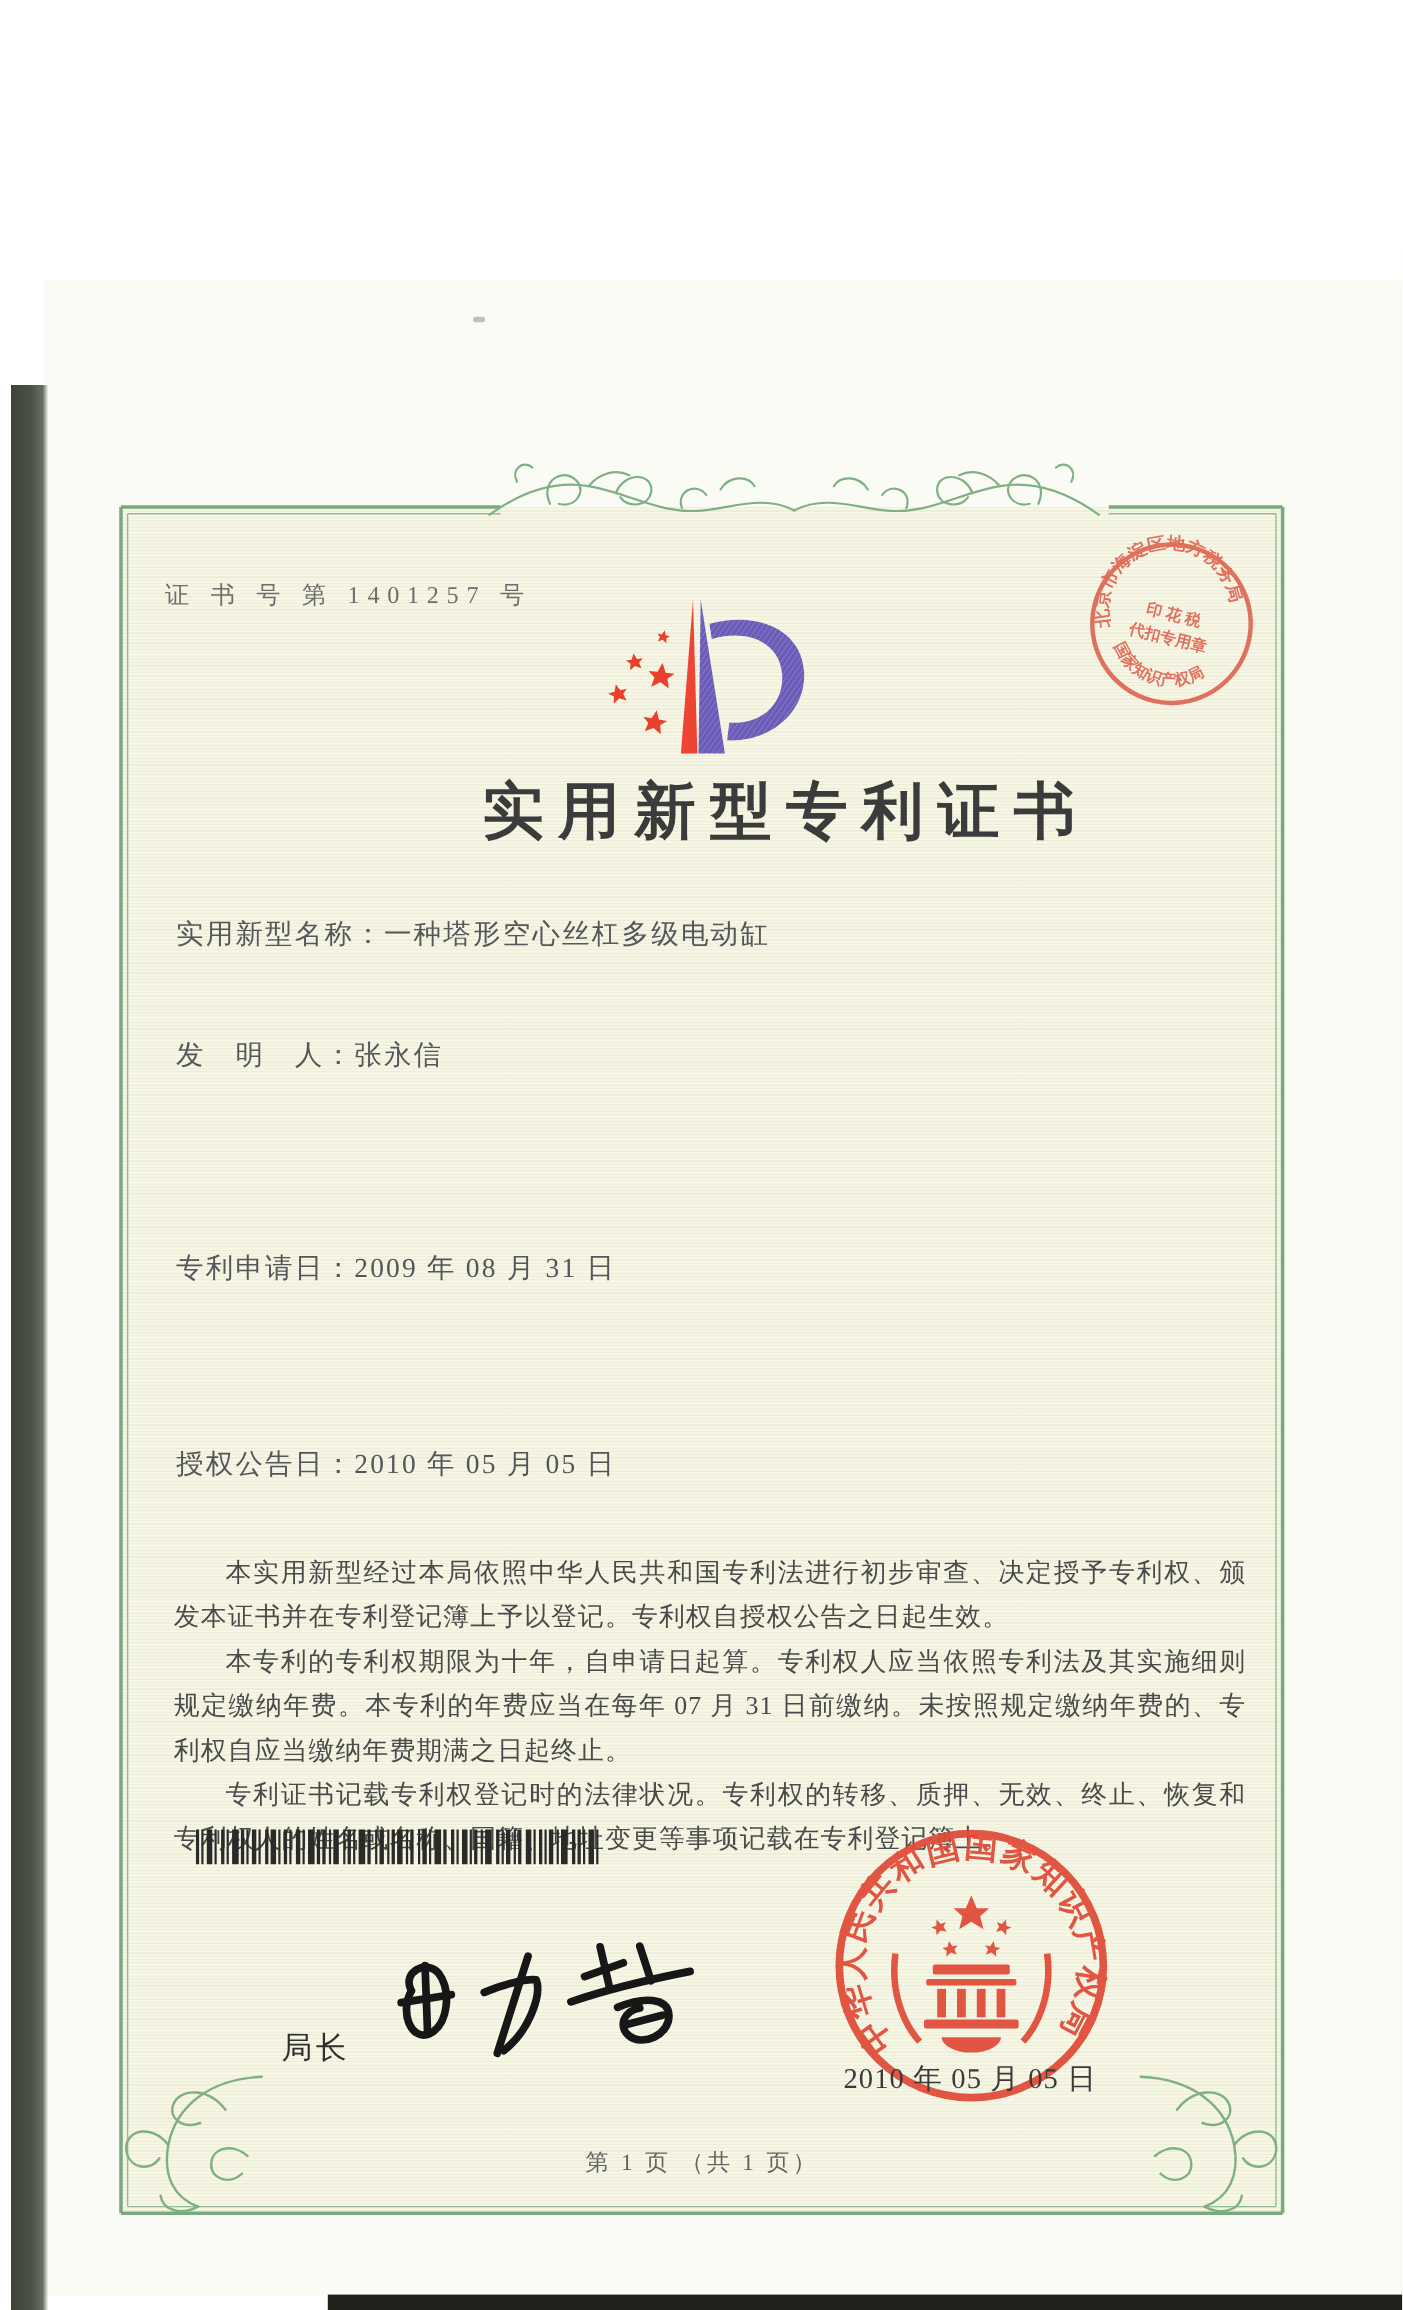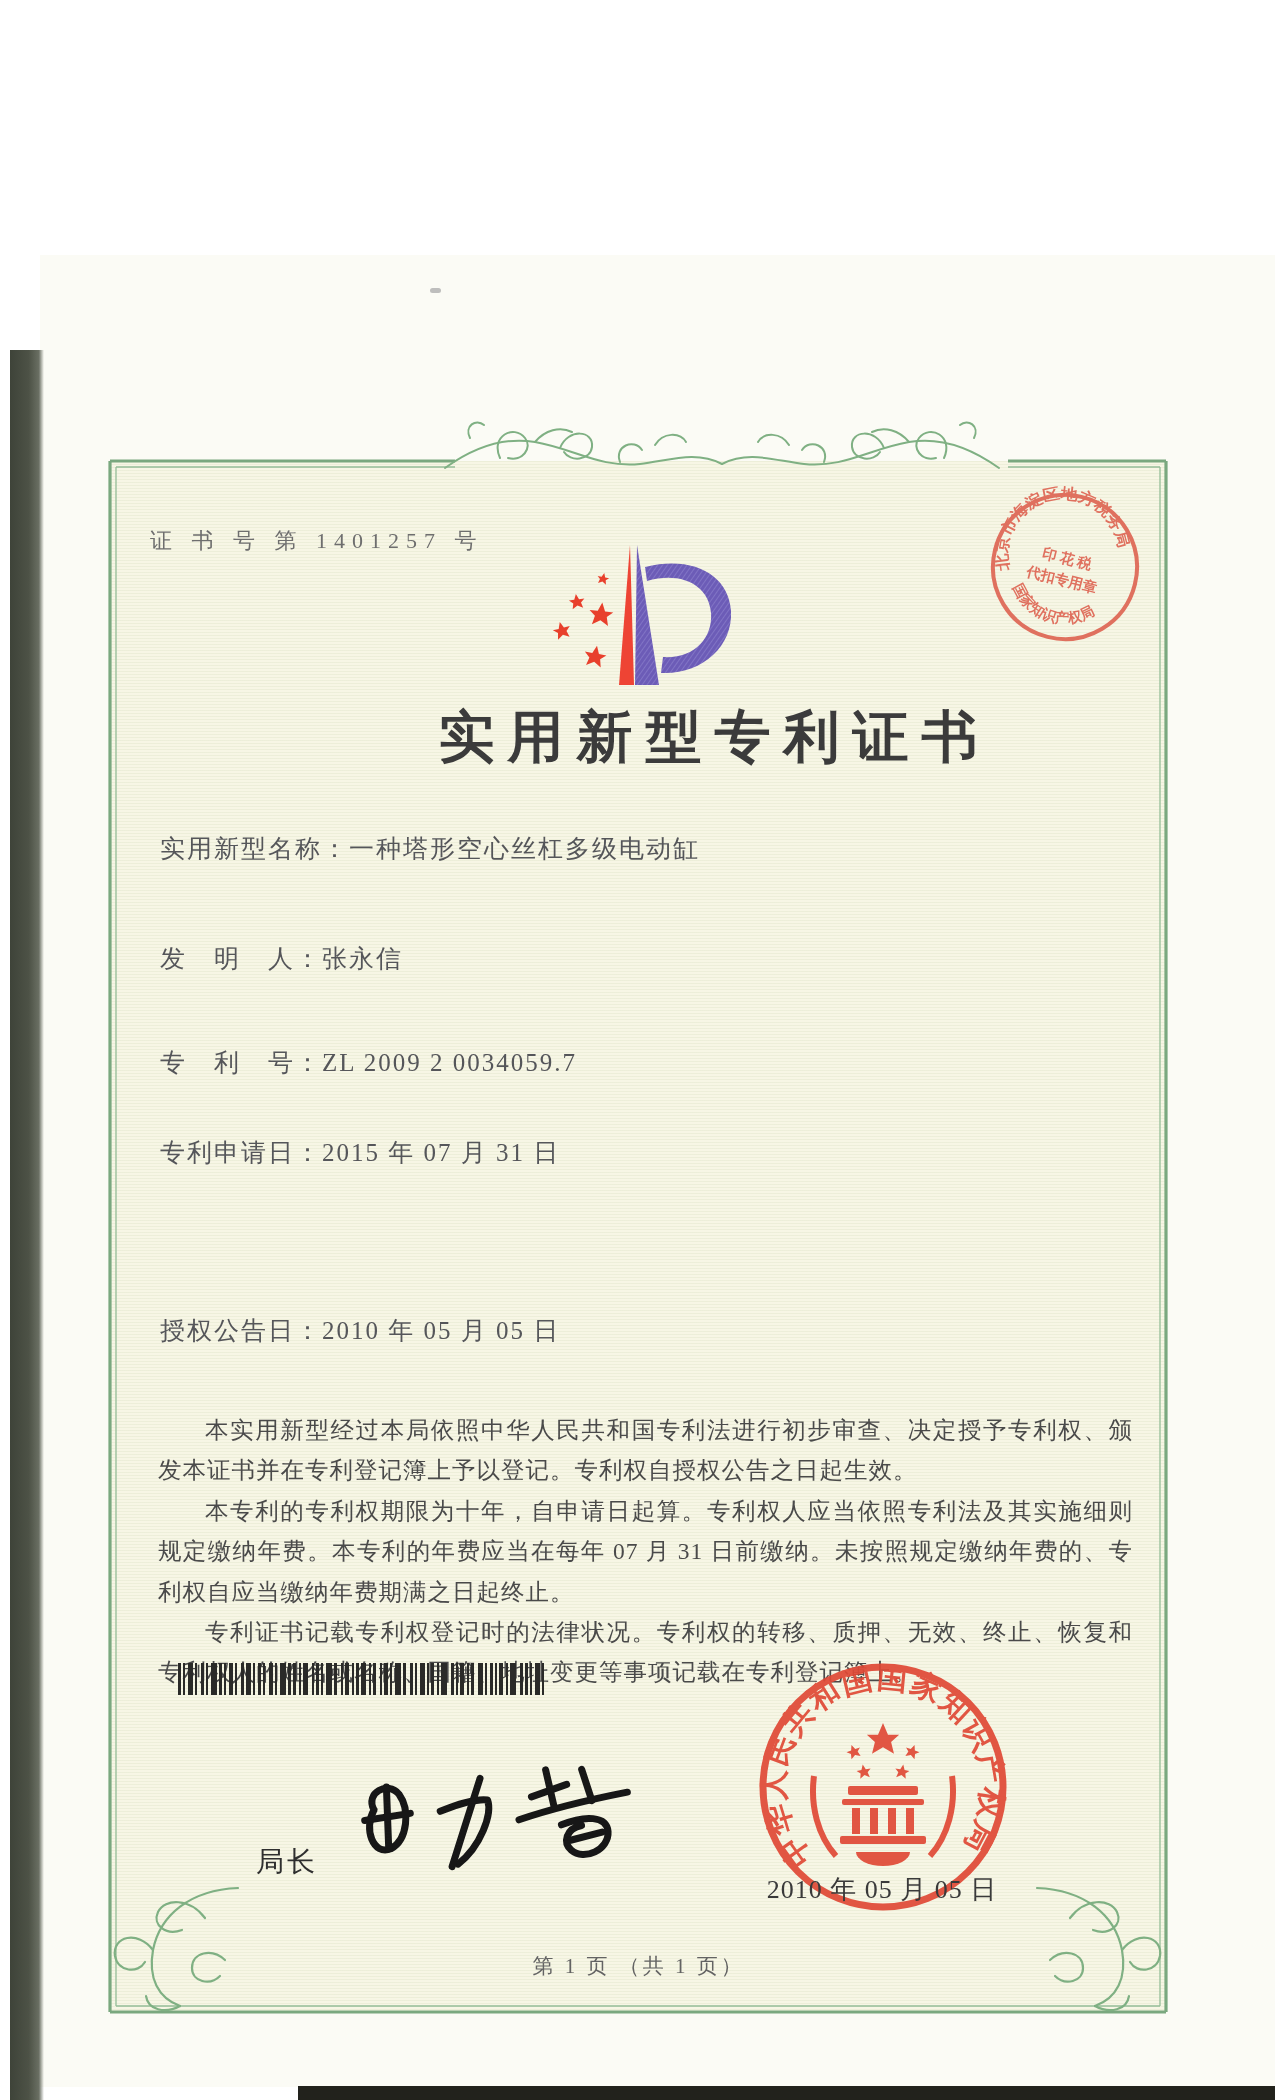--- a/index.html
+++ b/index.html
@@ -128,25 +128,22 @@
   </svg>
 
   <div class="title">实用新型专利证书</div>
 
   <div class="field-row" style="top:832px">
     <span class="field-label">实用新型名称：</span><span class="field-value">一种塔形空心丝杠多级电动缸</span>
   </div>
   <div class="field-row" style="top:942px">
     <span class="field-label">发　明　人：</span><span class="field-value">张永信</span>
   </div>
-  <div class="field-row" style="top:1046px">
-    <span class="field-label">专　利　号：</span><span class="field-value">ZL 2009 2 0034059.7</span>
-  </div>
   <div class="field-row" style="top:1136px">
-    <span class="field-label">专利申请日：</span><span class="field-value">2015 年 07 月 31 日</span>
+    <span class="field-label">专利申请日：</span><span class="field-value">2009 年 08 月 31 日</span>
   </div>
   <div class="field-row" style="top:1314px">
     <span class="field-label">授权公告日：</span><span class="field-value">2010 年 05 月 05 日</span>
   </div>
 
   <div class="body-text">
     <p>本实用新型经过本局依照中华人民共和国专利法进行初步审查、决定授予专利权、颁发本证书并在专利登记簿上予以登记。专利权自授权公告之日起生效。</p>
     <p>本专利的专利权期限为十年，自申请日起算。专利权人应当依照专利法及其实施细则规定缴纳年费。本专利的年费应当在每年 07 月 31 日前缴纳。未按照规定缴纳年费的、专利权自应当缴纳年费期满之日起终止。</p>
     <p>专利证书记载专利权登记时的法律状况。专利权的转移、质押、无效、终止、恢复和专利权人的姓名或名称、国籍、地址变更等事项记载在专利登记簿上。</p>
   </div>

